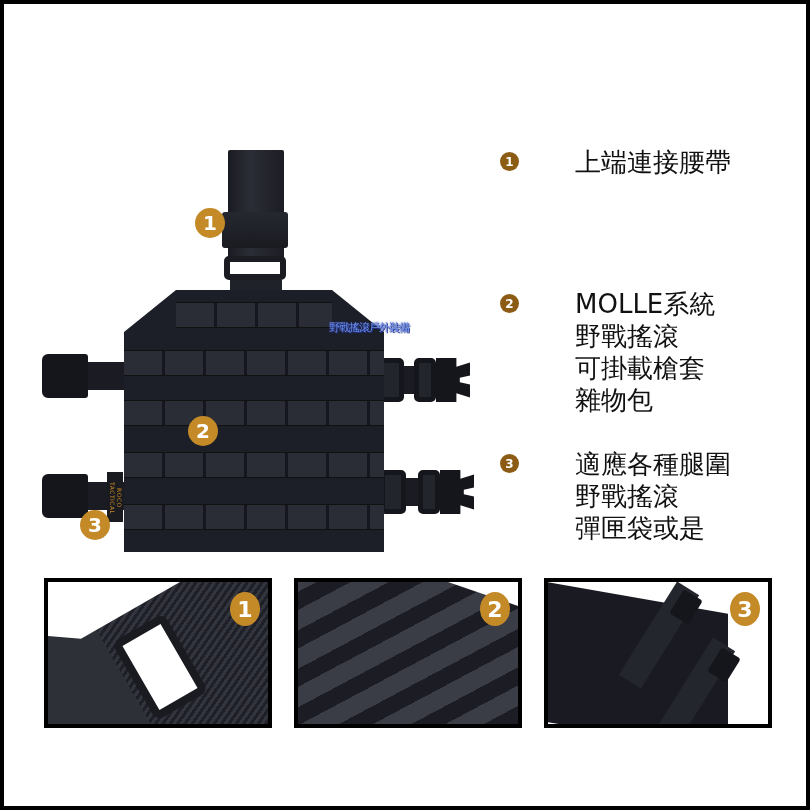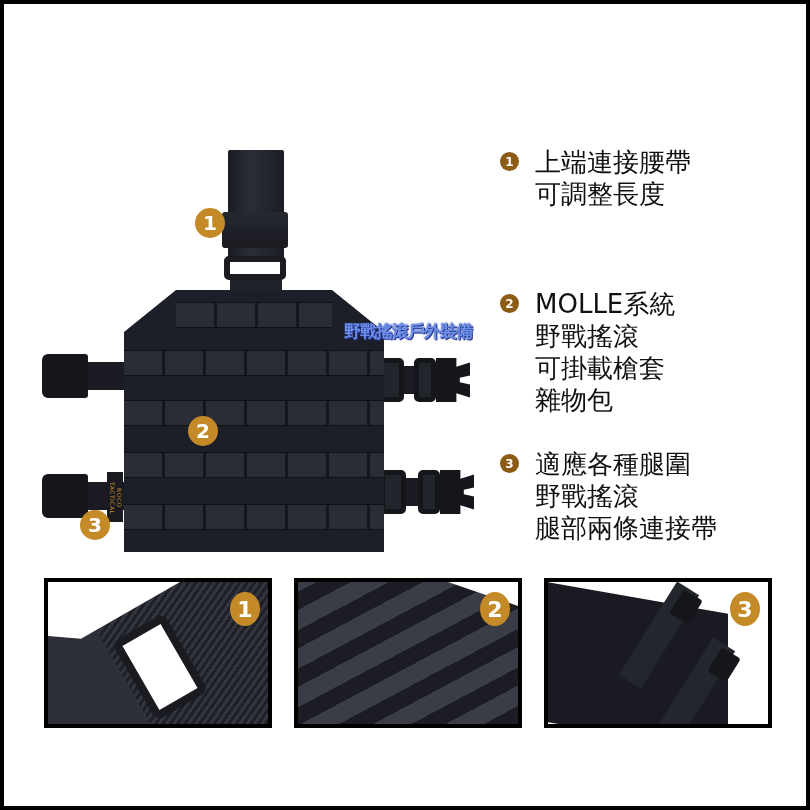--- a/index.html
+++ b/index.html
@@ -60,38 +60,38 @@
     writing-mode: vertical-rl; text-align: center; font-family: "DejaVu Sans", sans-serif;
     padding-top: 2px; letter-spacing: 0.5px;
   }
   .badge {
     position: absolute; width: 30px; height: 30px; border-radius: 50%;
     background: #c48a28; color: #fff; font-weight: bold; font-size: 20px;
     display: flex; align-items: center; justify-content: center;
     font-family: "DejaVu Sans", sans-serif;
   }
   .watermark {
-    position: absolute; left: 340px; top: 316px; font-size: 17px; font-weight: bold;
+    position: absolute; left: 325px; top: 316px; font-size: 11px; font-weight: normal;
     color: #6e8fe8; letter-spacing: -1px;
     text-shadow: 0 0 2px #1f3a9a, 1px 1px 0 #25318a;
     font-family: "DejaVu Sans", sans-serif;
   }
   
   .feature {
     position: absolute; left: 496px; display: flex; align-items: flex-start;
   }
   .feature .num {
     width: 19px; height: 19px; border-radius: 50%; background: #8c5c14;
     color: #fff; font-weight: bold; font-size: 12px;
     display: flex; align-items: center; justify-content: center;
     margin-top: 6px; margin-right: 16px; flex: 0 0 auto;
     font-family: "DejaVu Sans", sans-serif;
   }
   .feature .text { font-size: 26px; line-height: 32px; color: #111; font-weight: 500; }
-  .feature .line { display: block; white-space: nowrap; }
+  .feature .line { display: block; white-space: nowrap; margin-left: 40px; }
   
   .thumb {
     position: absolute; top: 574px; width: 228px; height: 150px;
     border: 4px solid #000; overflow: hidden; background: #fff;
   }
   .thumb .badge { width: 30px; height: 34px; border-radius: 50%; font-size: 22px; }
   .t1 { left: 40px; }
   .t2 { left: 290px; }
   .t3 { left: 540px; }
   .t1-bg {
@@ -175,40 +175,39 @@
 
     <div class="badge" style="left:191px;top:204px;">1</div>
     <div class="badge" style="left:184px;top:412px;">2</div>
     <div class="badge" style="left:76px;top:506px;">3</div>
   </div>
 
   <div class="feature" style="top:142px;">
     <span class="num">1</span>
     <div class="text">
       <span class="line">上端連接腰帶</span>
-      <span class="line">可調整長度</span>
     </div>
   </div>
 
   <div class="feature" style="top:284px;">
     <span class="num">2</span>
     <div class="text">
       <span class="line">MOLLE系統</span>
       <span class="line">野戰搖滾</span>
       <span class="line">可掛載槍套</span>
       <span class="line">雜物包</span>
     </div>
   </div>
 
   <div class="feature" style="top:444px;">
     <span class="num">3</span>
     <div class="text">
       <span class="line">適應各種腿圍</span>
       <span class="line">野戰搖滾</span>
-      <span class="line">腿部兩條連接帶</span>
+      <span class="line">彈匣袋或是</span>
     </div>
   </div>
 
   <div class="thumb t1">
     <div class="t1-bg"></div>
     <div class="t1-white"></div>
     <div class="t1-ring"></div>
     <div class="badge" style="right:8px;top:10px;">1</div>
   </div>
 

